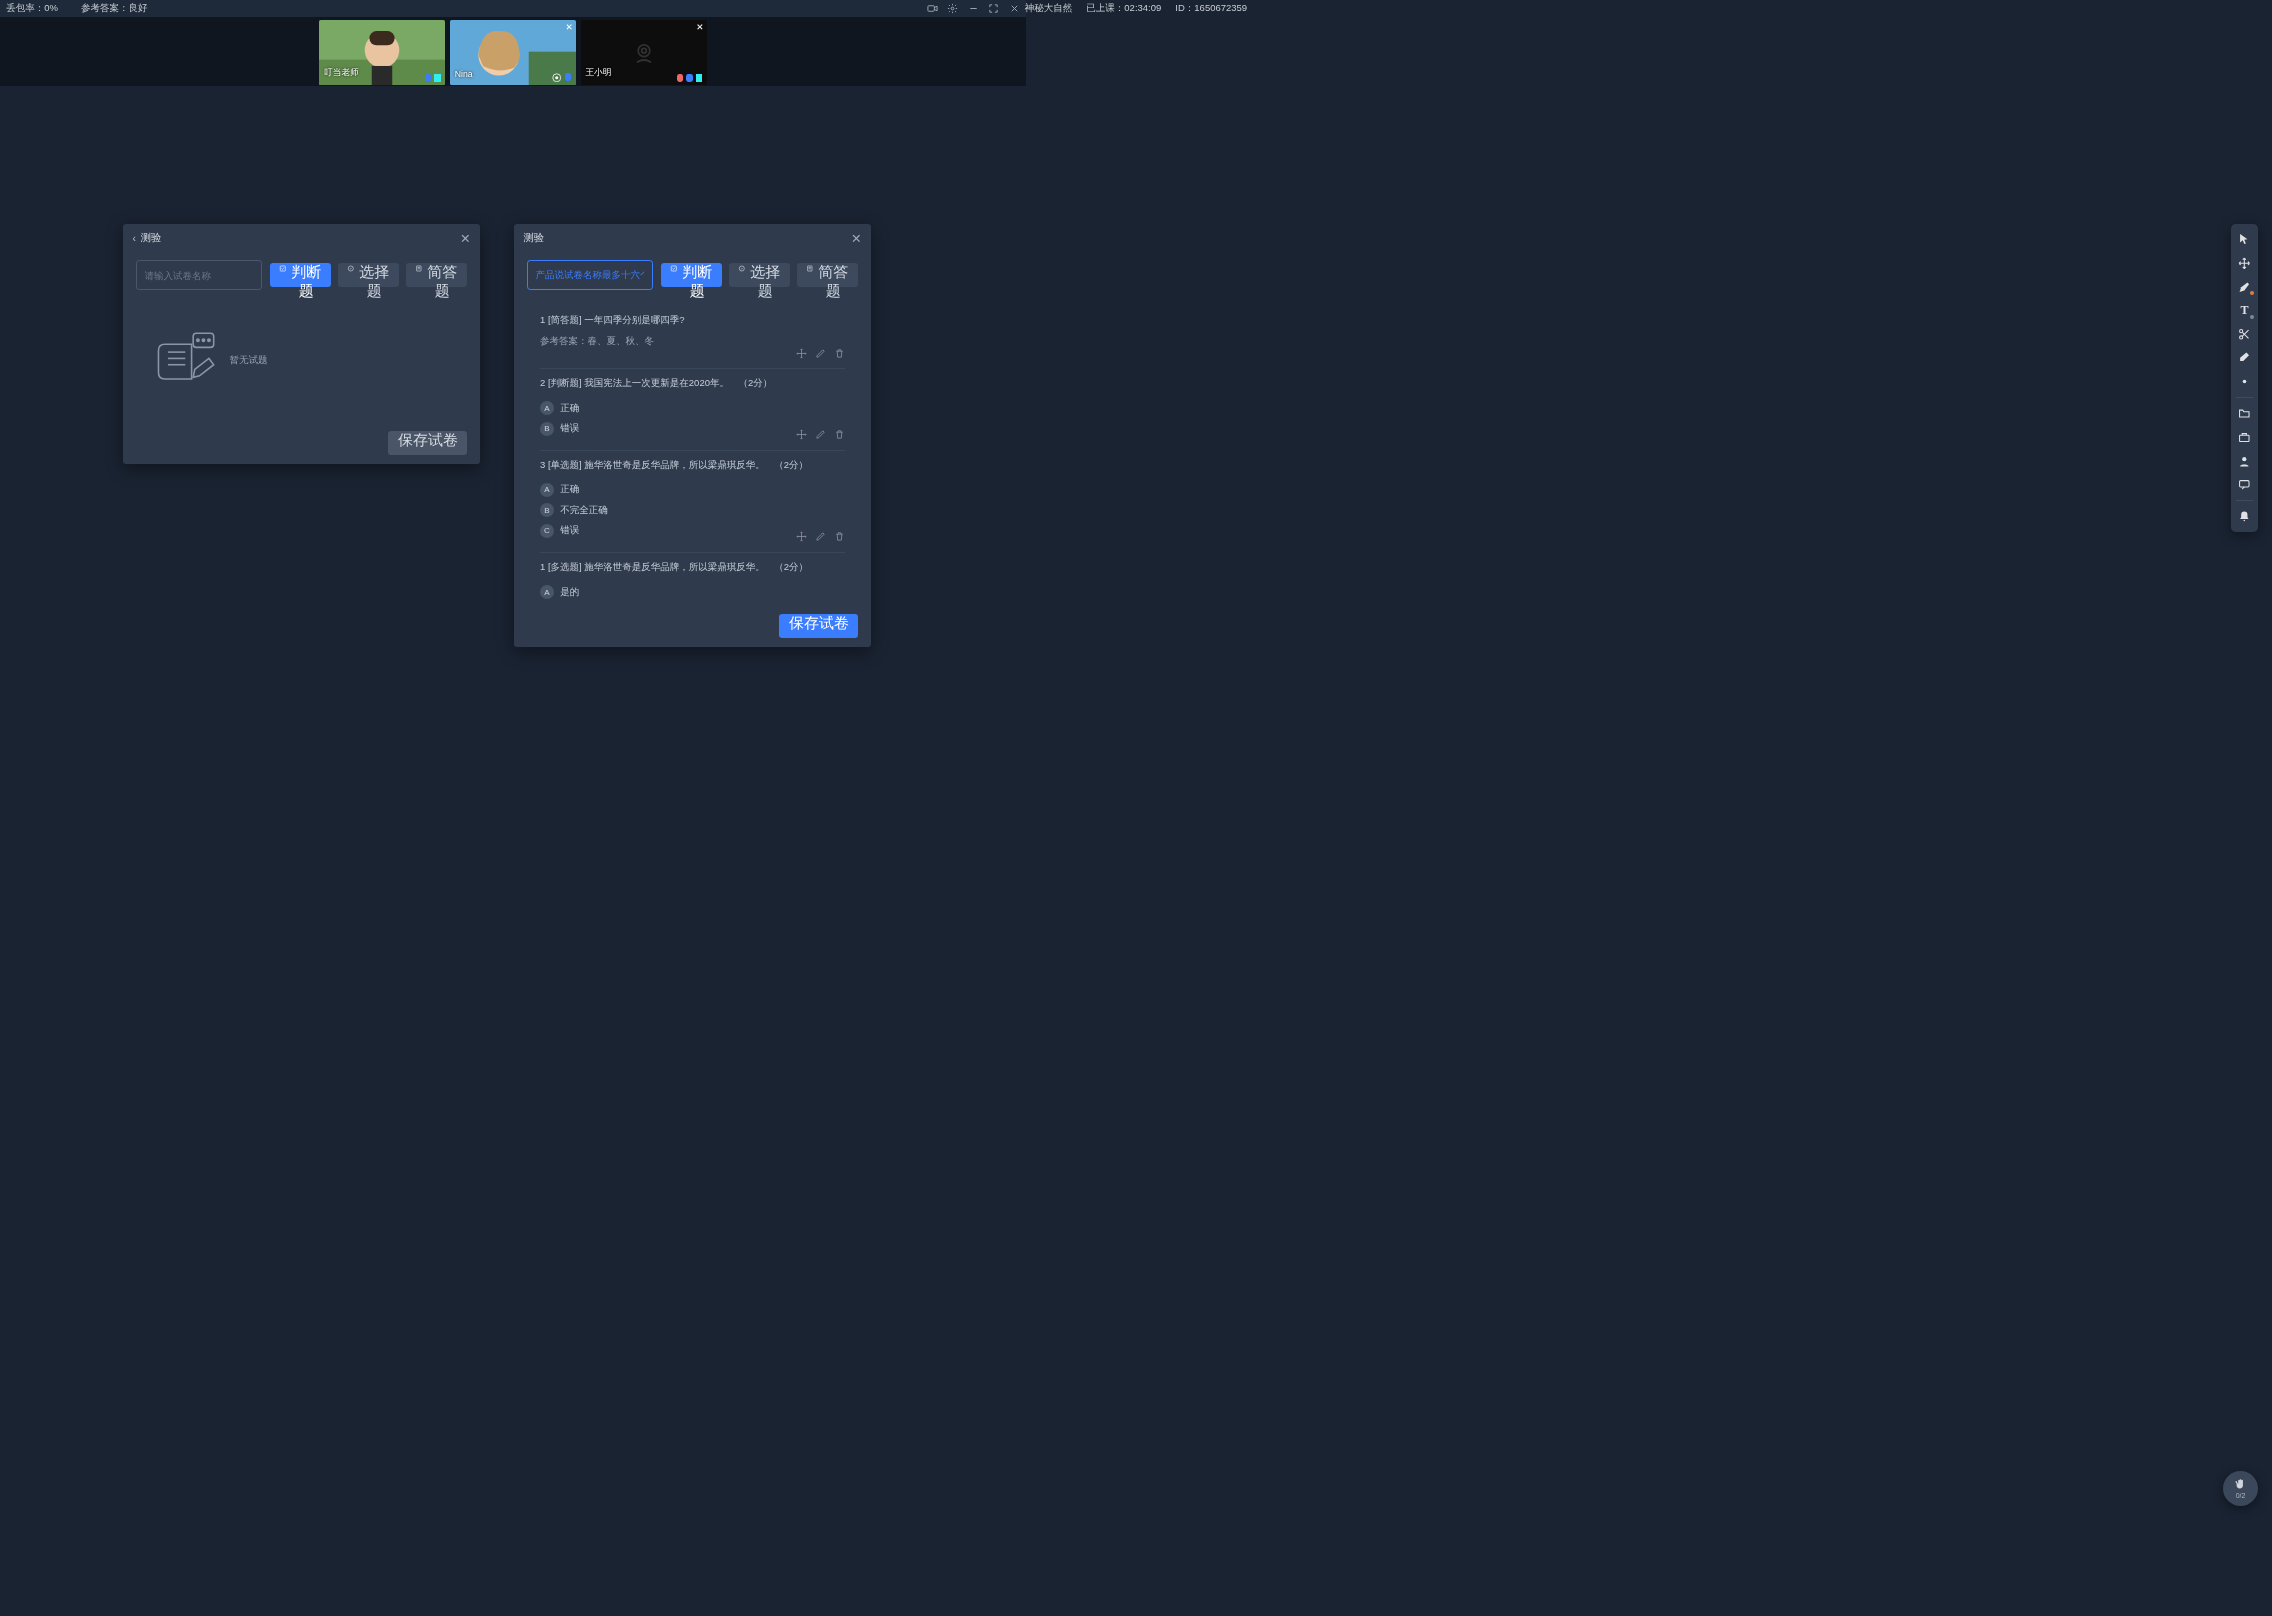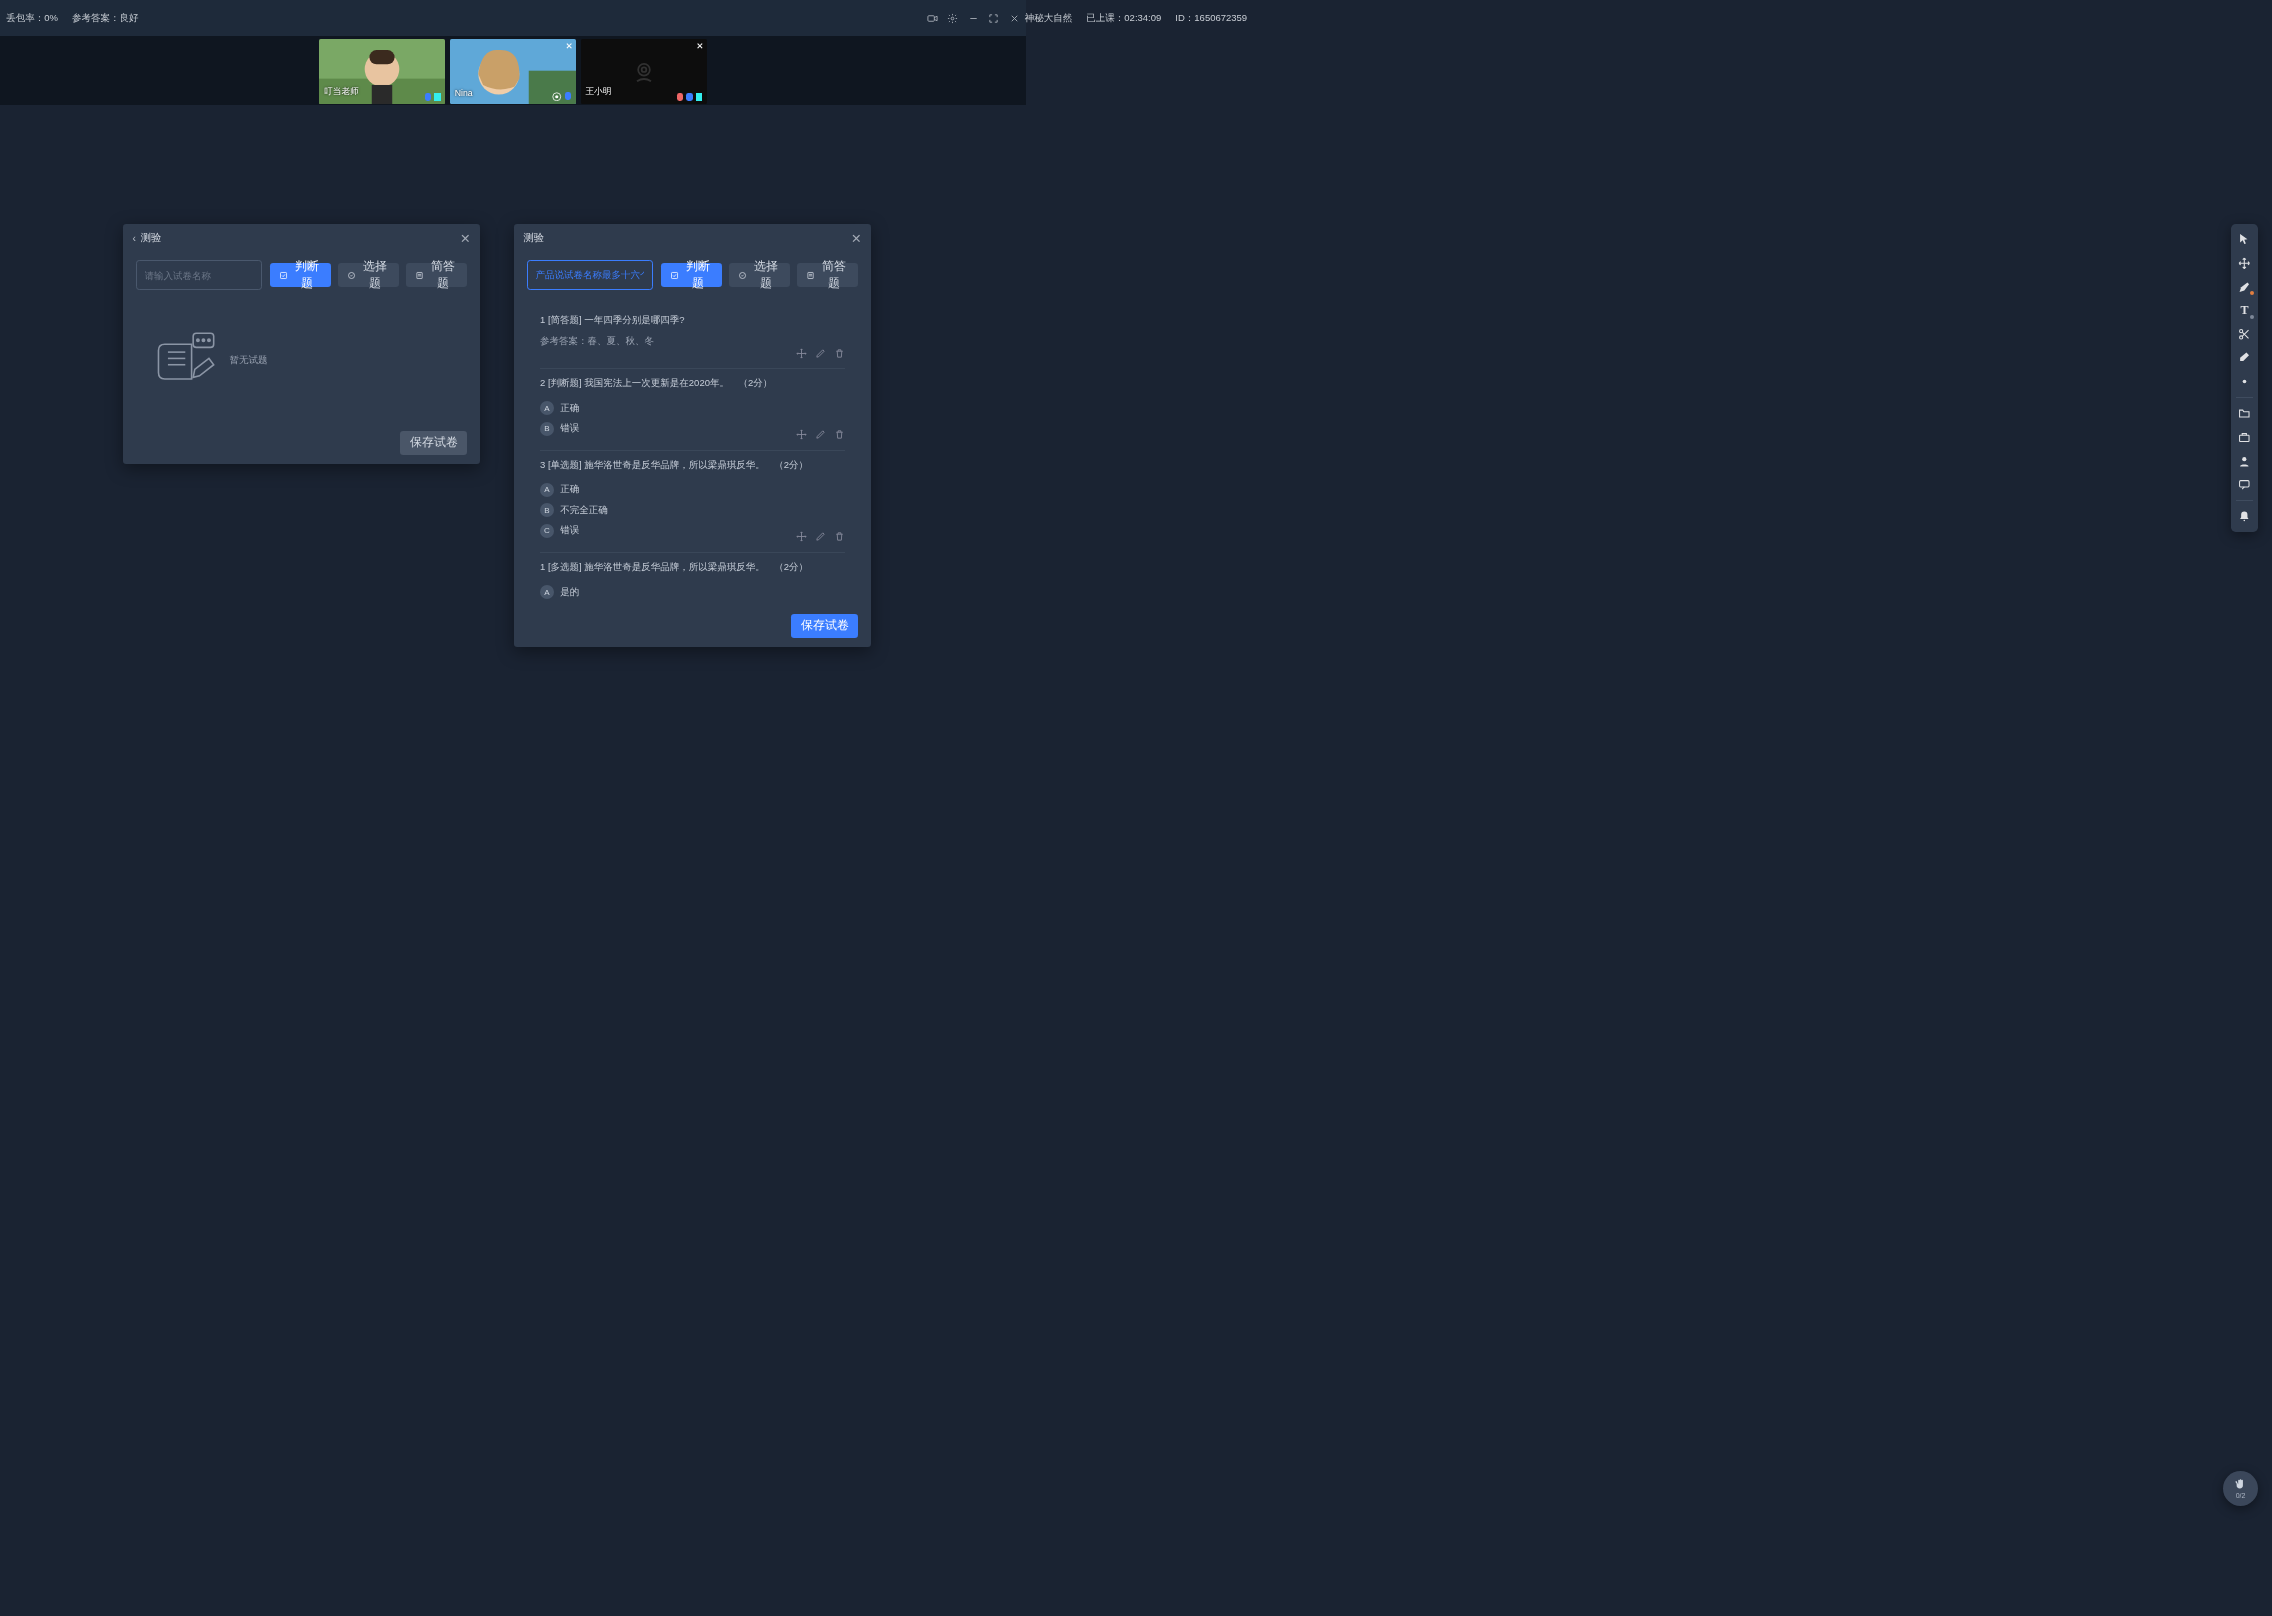--- a/index.html
+++ b/index.html
@@ -1,19 +1,19 @@
 <!DOCTYPE html>
 <html style="font-size:12.6px"><head>
 <meta charset="utf-8">
 <style>
 * { margin:0; padding:0; box-sizing:border-box; font-family:-apple-system,"PingFang SC","Microsoft YaHei",sans-serif; }
 body { background:#1a2332; width:1026px; height:729px; overflow:hidden; color:#c8cdd4; }
 
 
-.topbar{height:36px;background:#1e2a3a;display:flex;align-items:center;padding:0 6.3px;font-size:9.5px;gap:14px}
+.topbar{height:17px;background:#1e2a3a;display:flex;align-items:center;padding:0 6.3px;font-size:9.5px;gap:23px}
 .topbar .center{position:absolute;left:50%;transform:translateX(-50%);display:flex;gap:14px}
 .topbar .right{margin-left:auto;display:flex;gap:9.5px;align-items:center}
 .tb-icon{width:11px;height:11px;opacity:.8;cursor:pointer}
 
 
 .videos{height:69px;background:#0f1620;display:flex;justify-content:center;gap:4.7px;padding-top:3.2px}
 .vcard{width:126px;height:65px;position:relative;border-radius:1.6px;overflow:hidden}
 .vcard .name{position:absolute;bottom:6px;left:4.7px;font-size:8.7px;color:#fff;text-shadow:0 0 2.4px #000}
 .vcard .close{position:absolute;top:1.6px;right:3.2px;font-size:8.7px;color:#fff;cursor:pointer}
 .vcard .meters{position:absolute;bottom:3.2px;right:4.7px;display:flex;gap:3.2px;align-items:center}
@@ -28,21 +28,21 @@
 
 .panel{position:absolute;background:#2f3b4d;border-radius:3.2px;box-shadow:0 4.7px 17.4px rgba(0,0,0,.4);display:flex;flex-direction:column}
 .panel-head{height:28px;display:flex;align-items:center;padding:0 9.5px;font-size:10.3px;color:#d6dbe3;border-bottom:0}
 .panel-head .back{margin-right:4.7px;cursor:pointer;opacity:.8}
 .panel-head .x{margin-left:auto;cursor:pointer;opacity:.7;font-size:12.6px}
 .panel-toolbar{display:flex;gap:8px;padding:8px 12.6px;align-items:center}
 .inp{flex:0 0 auto;height:24px;background:transparent;border:0.8px solid #4a586d;border-radius:3.2px;padding:14px 8px;color:#cfd6e0;font-size:9.5px;outline:none}
 .inp.filled{border-color:#3b7dff;color:#3b7dff}
 .inp::placeholder{color:#6b7687}
 .btns{display:flex;gap:6.3px}
-.btn{height:24px;padding:0 9.5px;border-radius:3.2px;border:none;font-size:12px;color:#d4dae3;display:flex;align-items:center;gap:4px;cursor:pointer;background:#3d4a5d}
+.btn{height:24px;padding:0 9.5px;border-radius:3.2px;border:none;font-size:15px;color:#d4dae3;display:flex;align-items:flex-start;gap:4px;cursor:pointer;background:#3d4a5d}
 .btn.primary{background:#3b7dff;color:#fff}
 .btn svg{width:11px;height:11px}
 .panel-body{flex:1;padding:8px 26px 0;overflow:auto}
 .panel-foot{padding:9.5px 12.6px;display:flex;justify-content:flex-end}
 .savebtn{background:#4a5668}
 .savebtn.primary{background:#3b7dff;color:#fff}
 
 
 .empty{display:flex;flex-direction:row;align-items:center;gap:9.5px;padding:24px 0 39px}
 .empty .tx{font-size:9.5px;color:#9aa3b2}

